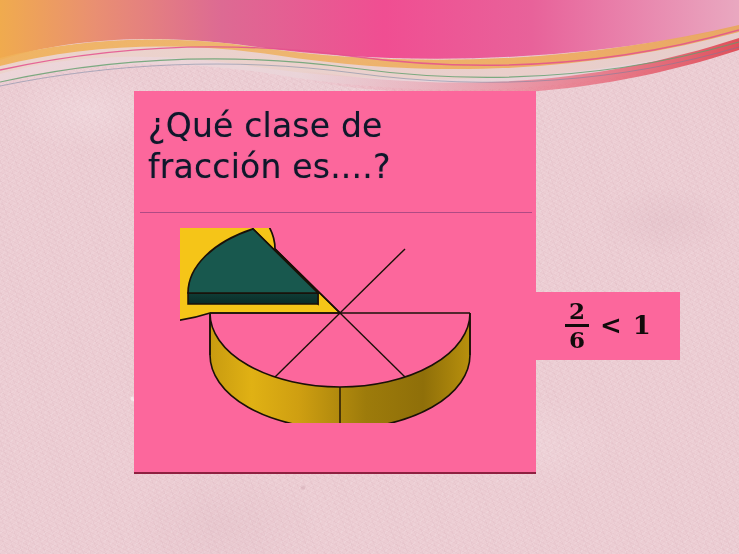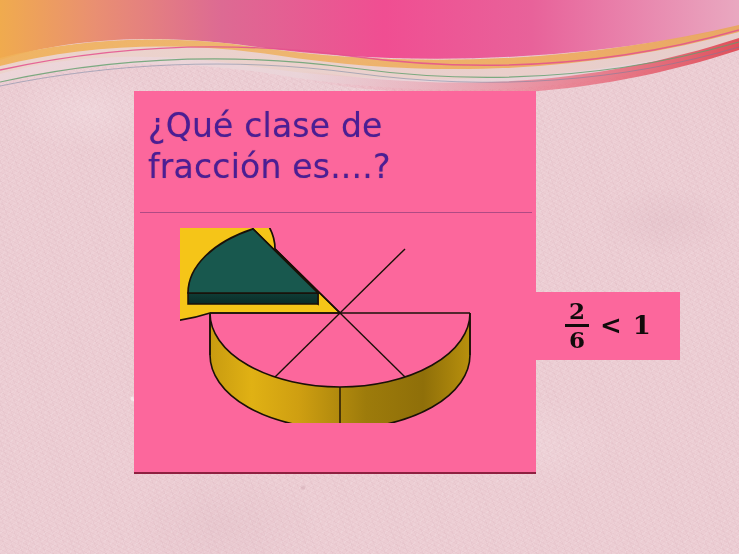--- a/index.html
+++ b/index.html
@@ -64,21 +64,21 @@
     width: 402px;
     height: 381px;
     background: #fc679c;
     border-bottom: 2px solid #8e2040;
   }
   .panel-title {
     position: absolute;
     left: 14px;
     top: 14px;
     width: 372px;
-    color: #4c1d95;
+    color: #0f172a;
     font-size: 33px;
     line-height: 41px;
     font-weight: 400;
     letter-spacing: 0.2px;
     white-space: pre-line;
     text-shadow: 0 0 1px rgba(74,68,88,.55);
   }
   .title-rule {
     position: absolute;
     left: 6px;

